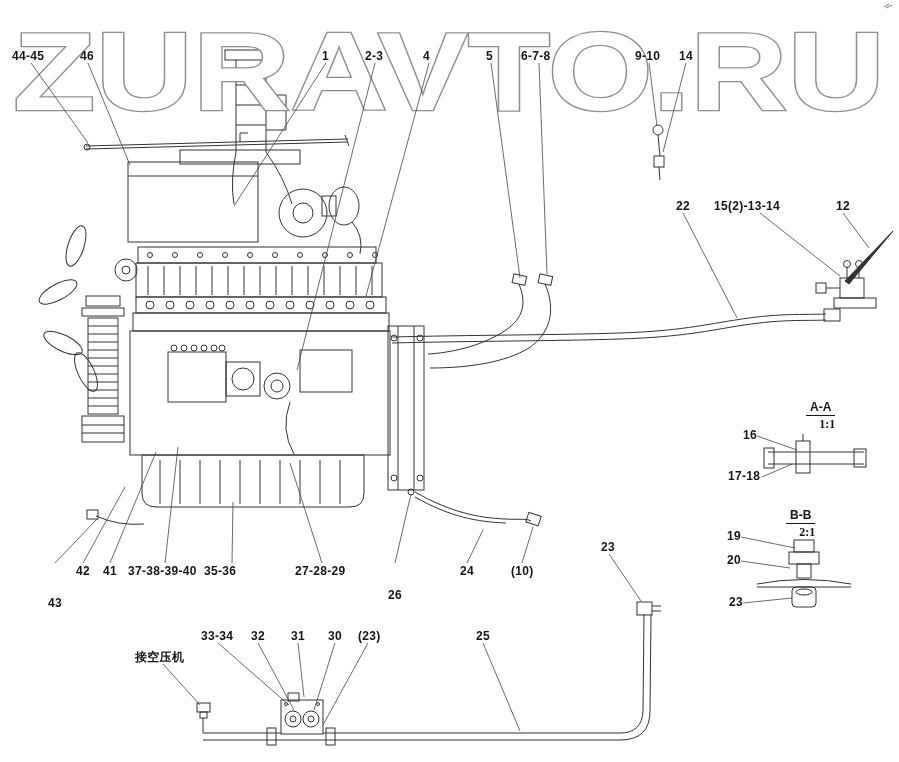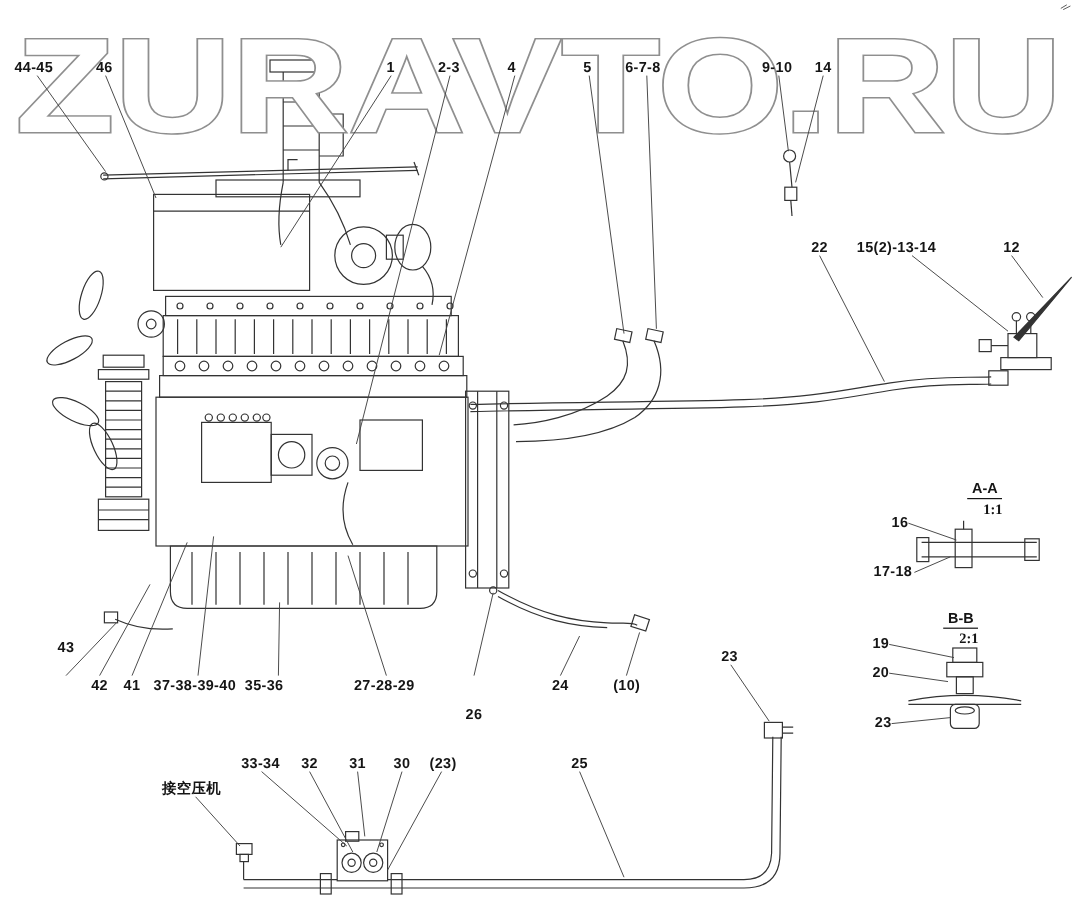--- a/index.html
+++ b/index.html
@@ -234,21 +234,21 @@
   <span class="callout" style="left:679px;top:49px">14</span>
   <span class="callout" style="left:676px;top:199px">22</span>
   <span class="callout" style="left:714px;top:199px">15(2)-13-14</span>
   <span class="callout" style="left:836px;top:199px">12</span>
   <span class="callout" style="left:743px;top:428px">16</span>
   <span class="callout" style="left:728px;top:469px">17-18</span>
   <span class="callout" style="left:727px;top:529px">19</span>
   <span class="callout" style="left:727px;top:553px">20</span>
   <span class="callout" style="left:729px;top:595px">23</span>
   <span class="callout" style="left:601px;top:540px">23</span>
-  <span class="callout" style="left:48px;top:532px">43</span>
+  <span class="callout" style="left:48px;top:596px">43</span>
   <span class="callout" style="left:76px;top:564px">42</span>
   <span class="callout" style="left:103px;top:564px">41</span>
   <span class="callout" style="left:128px;top:564px">37-38-39-40</span>
   <span class="callout" style="left:204px;top:564px">35-36</span>
   <span class="callout" style="left:295px;top:564px">27-28-29</span>
   <span class="callout" style="left:388px;top:588px">26</span>
   <span class="callout" style="left:460px;top:564px">24</span>
   <span class="callout" style="left:511px;top:564px">(10)</span>
   <span class="callout" style="left:201px;top:629px">33-34</span>
   <span class="callout" style="left:251px;top:629px">32</span>

